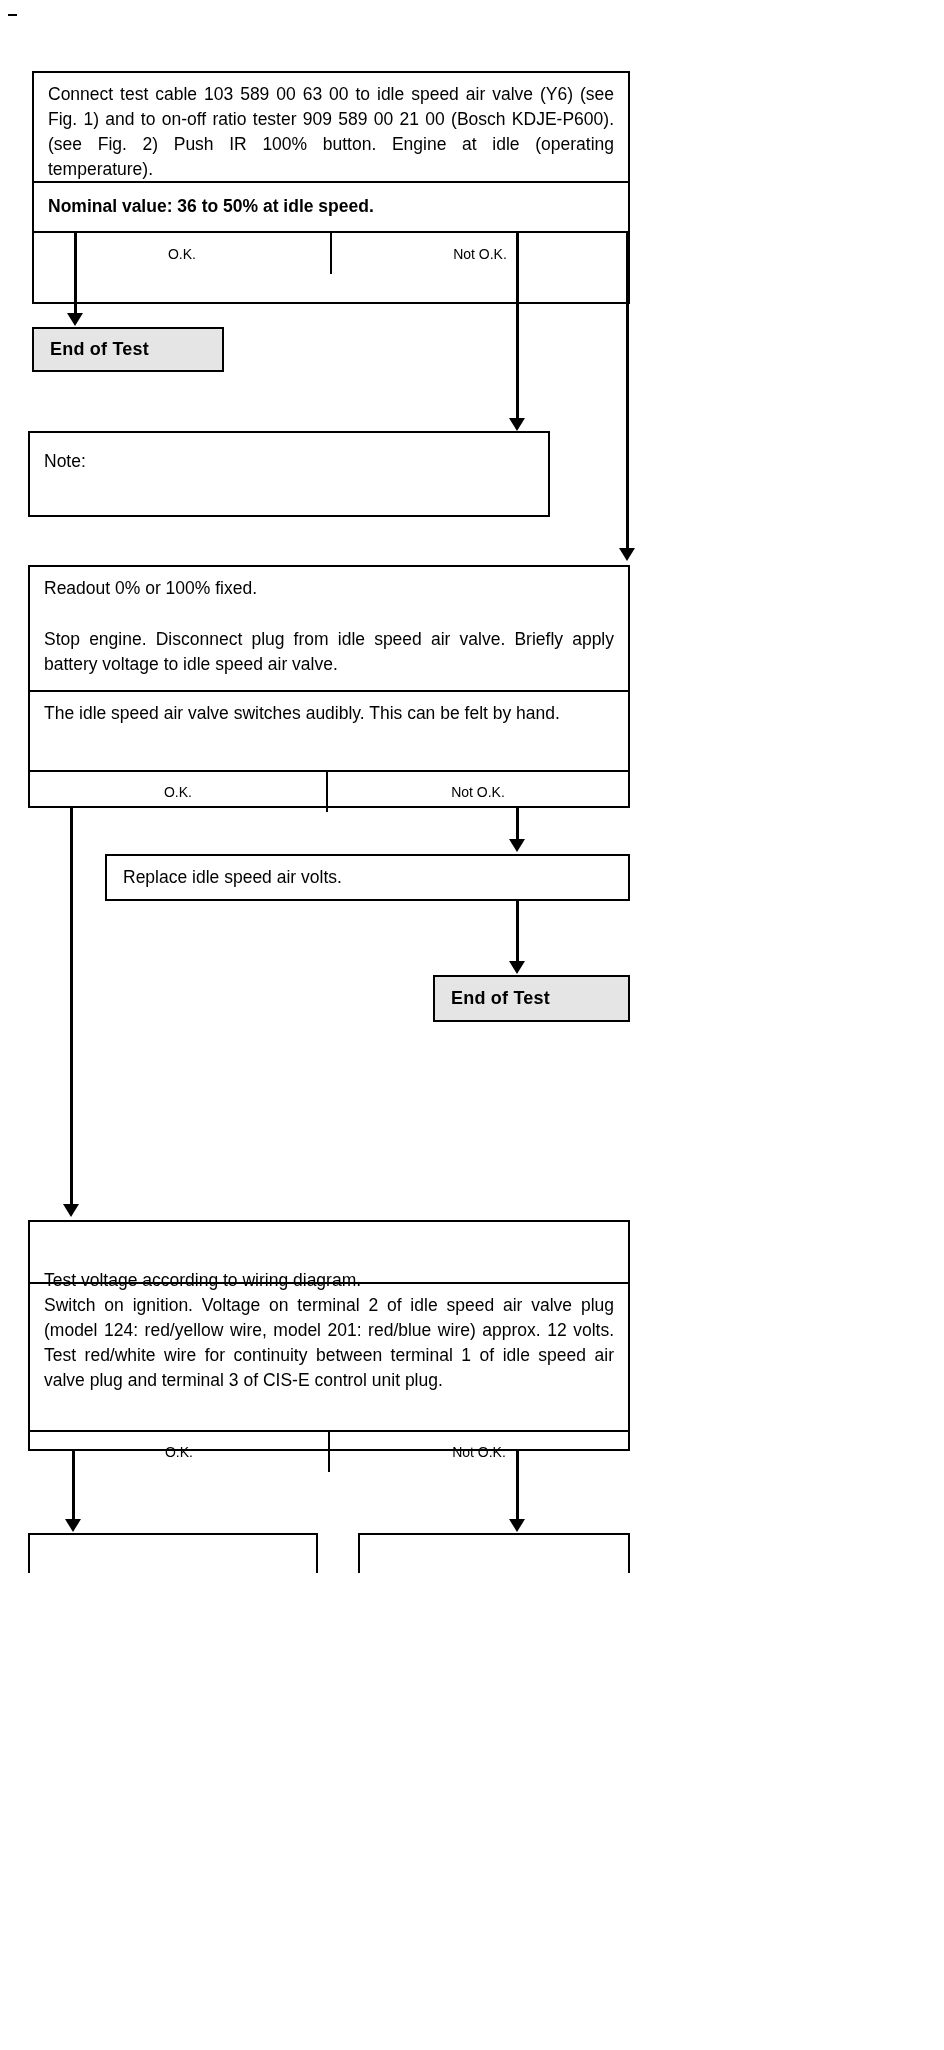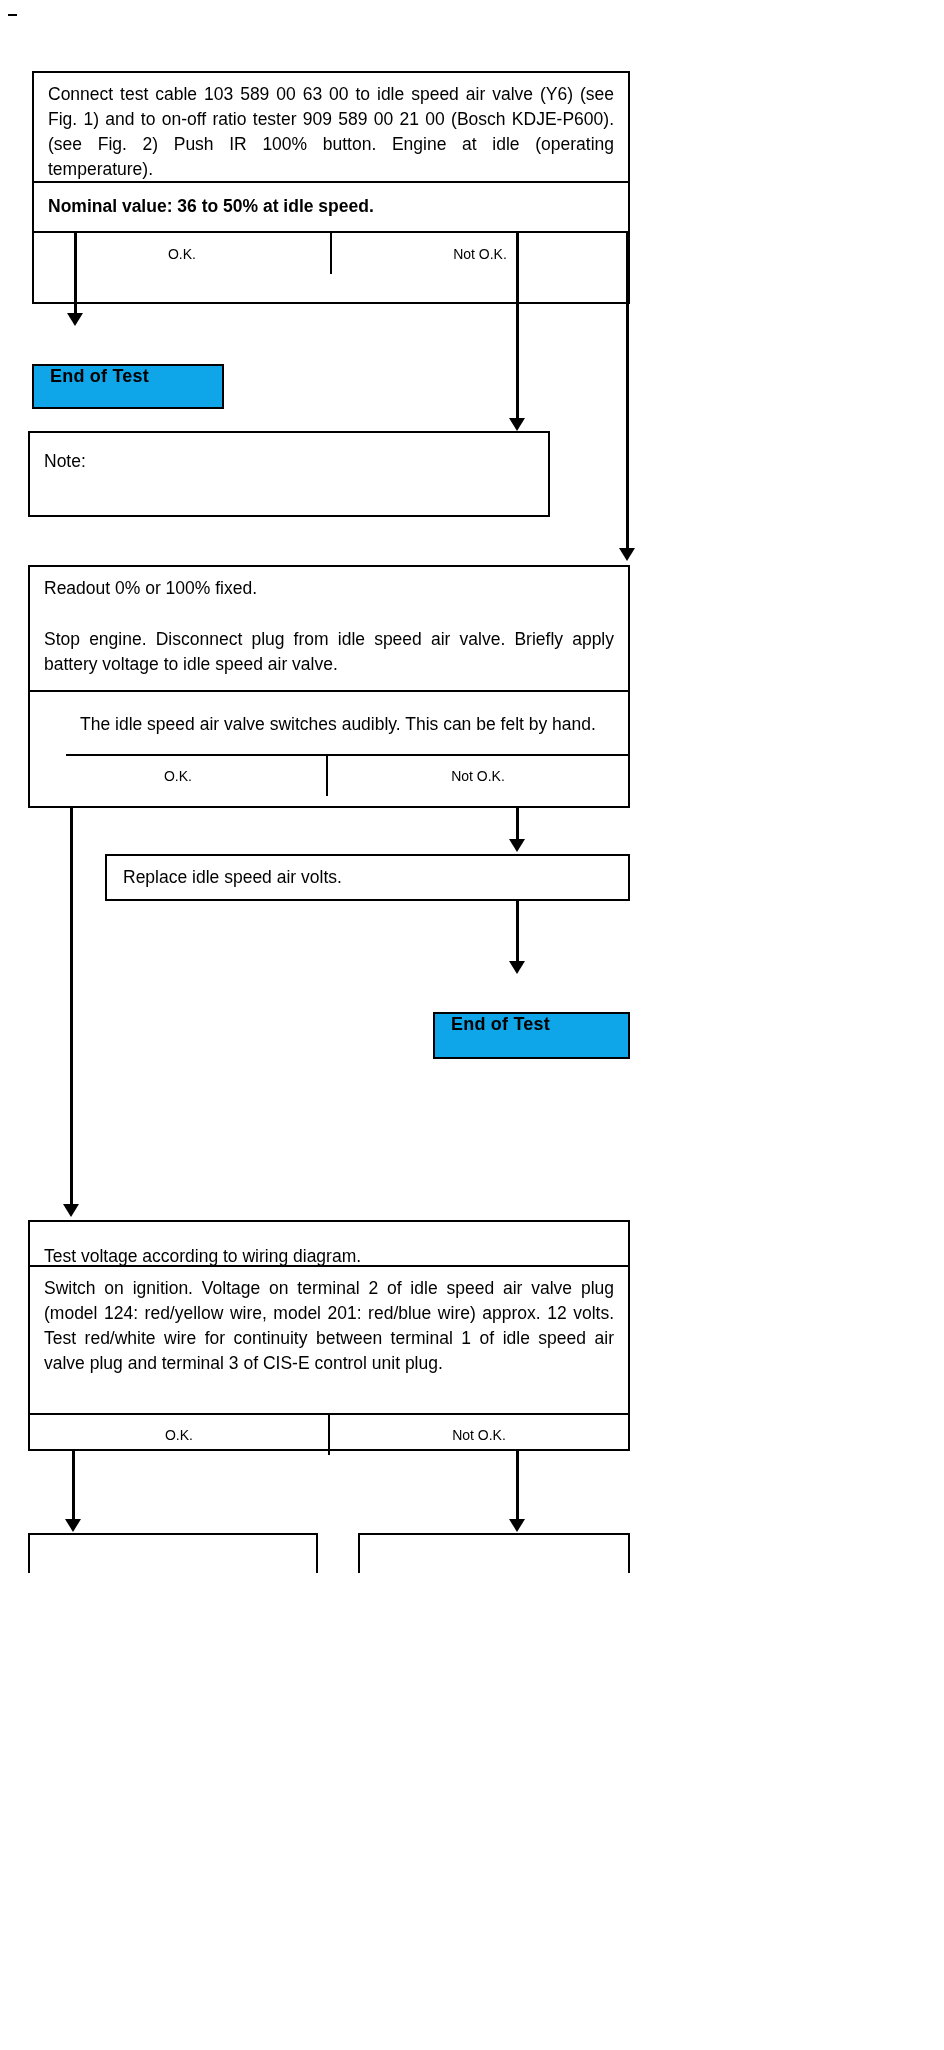--- a/index.html
+++ b/index.html
@@ -44,23 +44,23 @@
     font-size:14px;
     box-sizing:border-box;
     height:100%;
   }
   .verdict .cell.left{border-right:2px solid #000;}
 
   
   .endbox{
     position:absolute;
     border:2.5px solid #000;
-    background:#0ea5e9;
+    background:#e5e5e5;
     box-sizing:border-box;
-    display:flex;margin-top:37px;
+    display:flex;align-items:center;
   }
   .endbox span{
     font-weight:bold;font-size:18px;padding-left:16px;letter-spacing:.2px;
   }
   .plainbox{
     position:absolute;border:2px solid #000;background:#fff;box-sizing:border-box;
     display:flex;align-items:center;
   }
   .plainbox span{font-size:17.5px;padding-left:16px;}
 
@@ -113,21 +113,21 @@
     <div class="frow" style="height:100%;padding:16px 14px;">
       <div class="ftext nojust">Note:</div>
     </div>
   </div>
 
   <div class="fbox" style="left:28px;top:565px;width:602px;height:243px;">
     <div class="frow" style="height:125px;">
       <div class="ftext nojust">Readout 0% or 100% fixed.</div>
       <div class="ftext" style="margin-top:26px;">Stop engine.  Disconnect plug from idle speed air valve. Briefly apply battery voltage to idle speed air valve.</div>
     </div>
-    <div class="frow" style="height:64px;padding-top:20px;margin-left:36px;">
+    <div class="frow" style="height:80px;padding-top:9px;">
       <div class="ftext nojust">The idle speed air valve switches audibly. This can be felt by hand.</div>
     </div>
     <div class="verdict" style="height:40px;">
       <div class="cell left" style="width:298px;">O.K.</div>
       <div class="cell" style="width:300px;">Not O.K.</div>
     </div>
   </div>
 
   <div class="vline" style="left:70px;top:808px;height:400px;"></div>
   <div class="arrowhead" style="left:63px;top:1204px;"></div>
@@ -140,21 +140,21 @@
   </div>
 
   <div class="vline" style="left:516px;top:901px;height:64px;"></div>
   <div class="arrowhead" style="left:509px;top:961px;"></div>
 
   <div class="endbox" style="left:433px;top:975px;width:197px;height:47px;">
     <span>End of Test</span>
   </div>
 
   <div class="fbox" style="left:28px;top:1220px;width:602px;height:231px;">
-    <div class="frow" style="height:45px;padding-top:22px;">
+    <div class="frow" style="height:38px;padding-top:22px;margin-top:24px;">
       <div class="ftext nojust">Test voltage according to wiring diagram.</div>
     </div>
     <div class="frow" style="height:148px;">
       <div class="ftext">Switch on ignition.  Voltage on terminal 2 of idle speed air valve plug (model 124: red/yellow wire, model 201: red/blue wire) approx. 12 volts. Test red/white wire for continuity between terminal 1 of idle speed air valve plug and terminal 3 of CIS-E control unit plug.</div>
     </div>
     <div class="verdict" style="height:40px;">
       <div class="cell left" style="width:300px;">O.K.</div>
       <div class="cell" style="width:298px;">Not O.K.</div>
     </div>
   </div>

